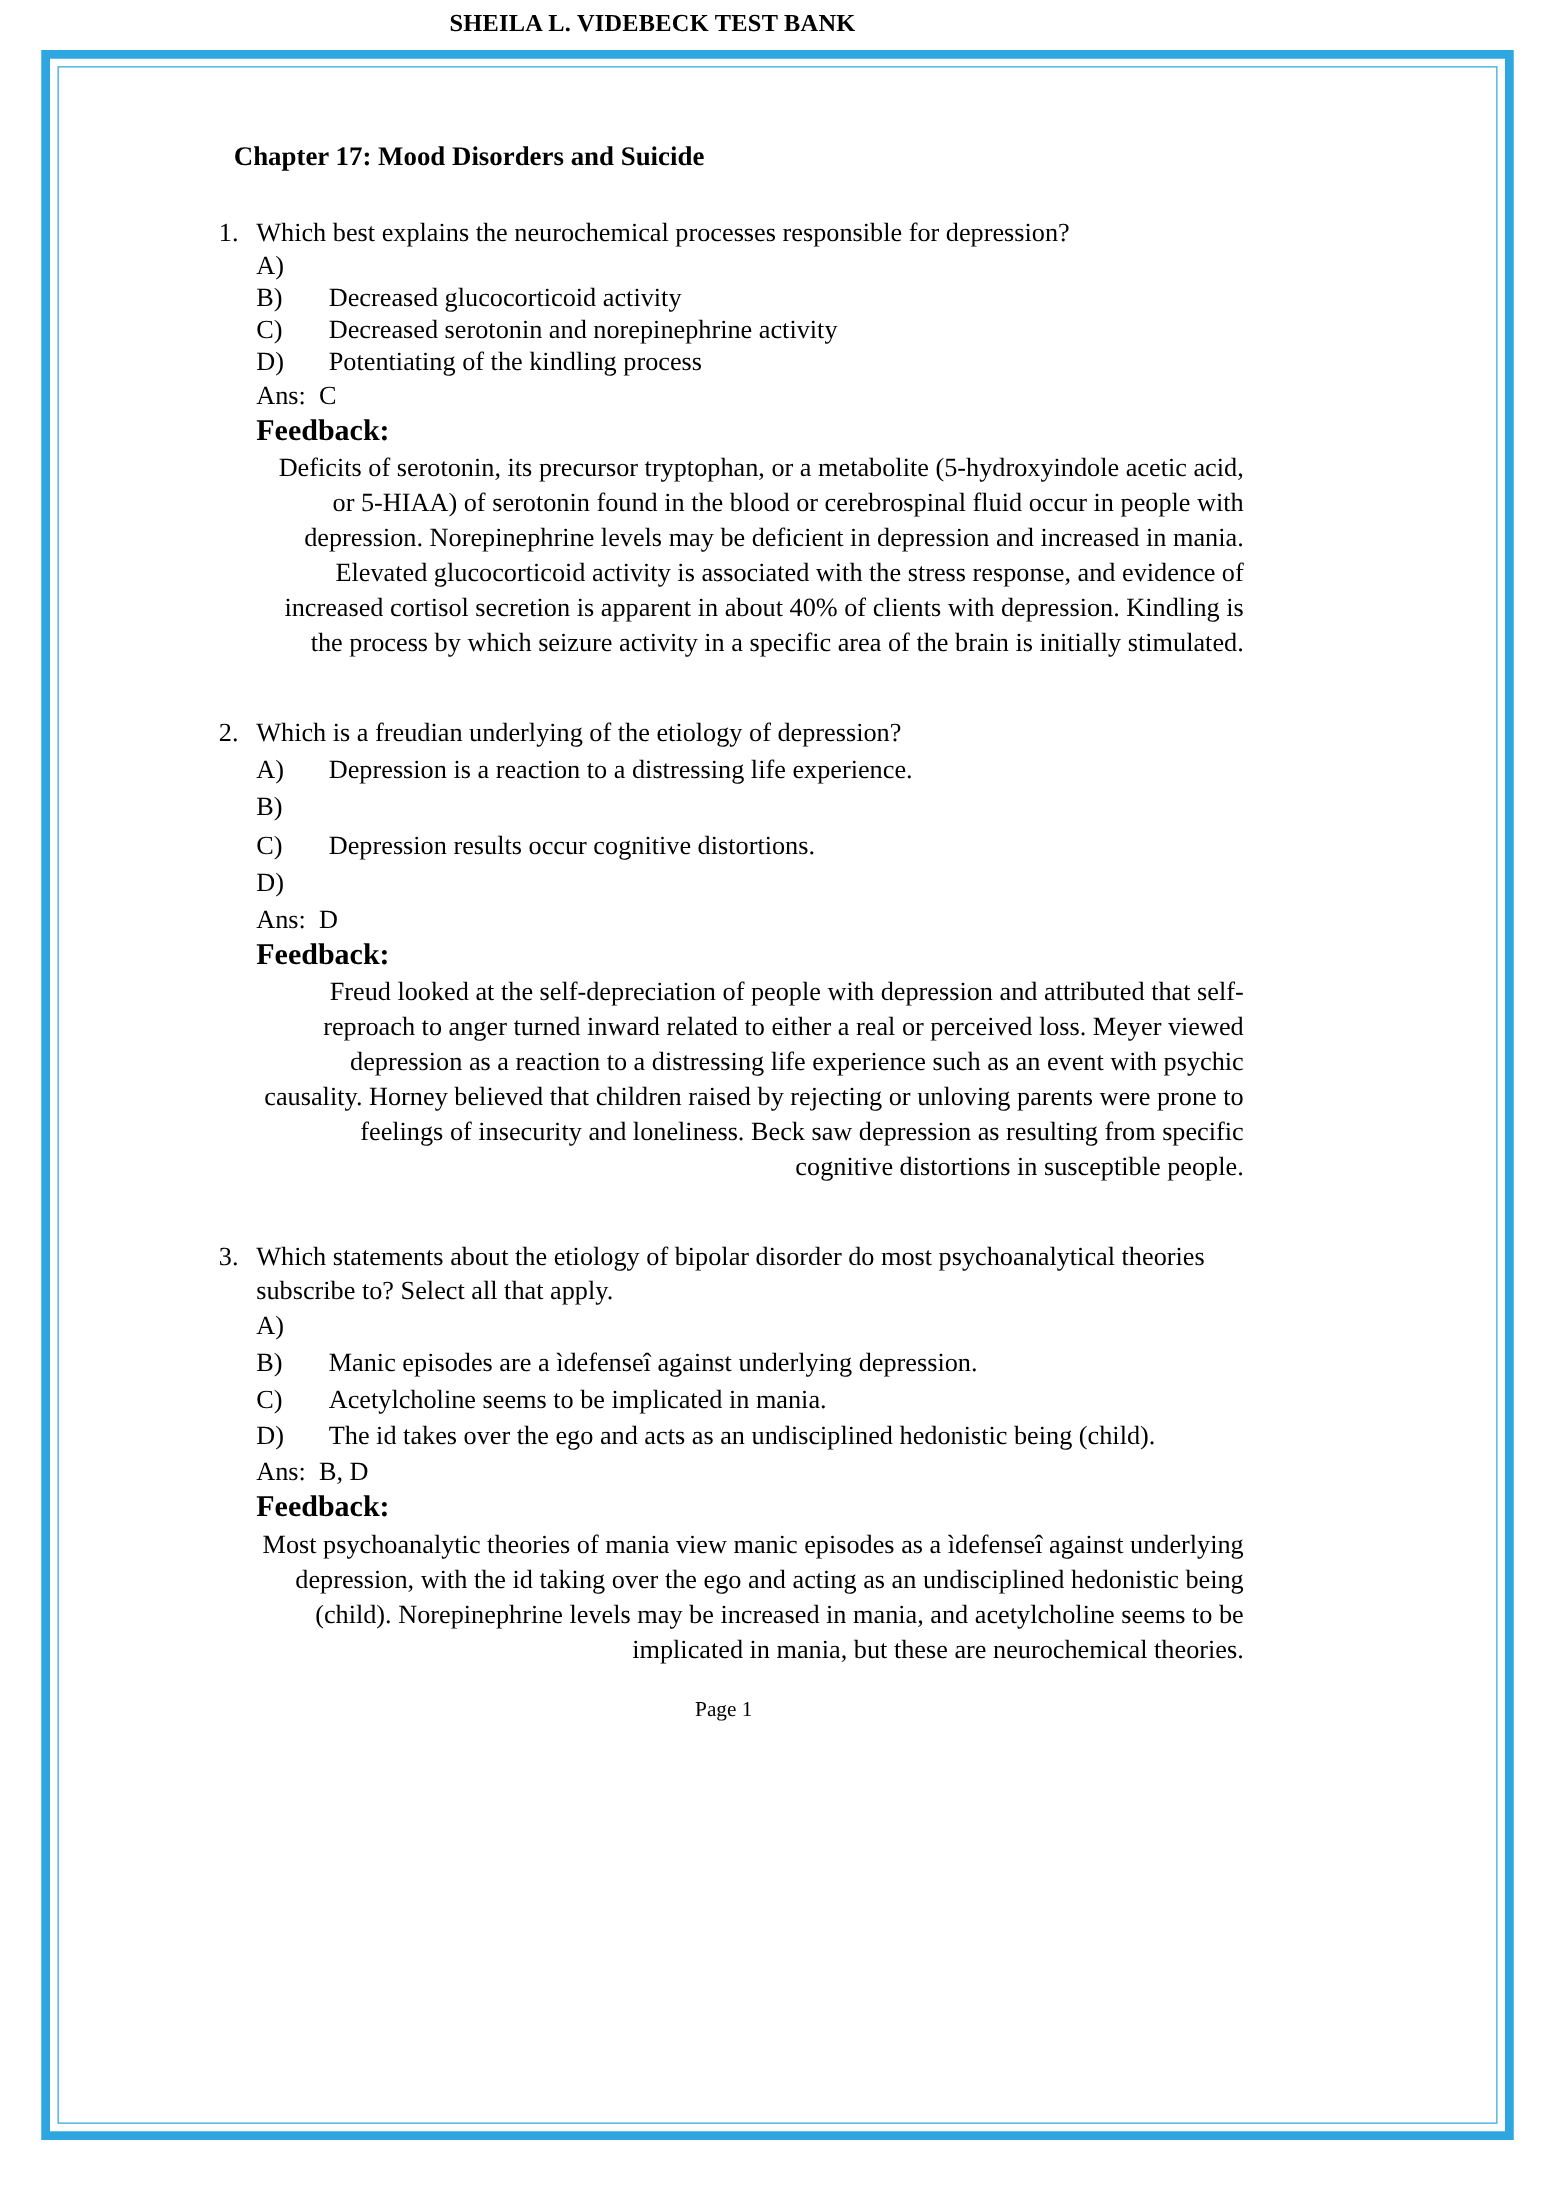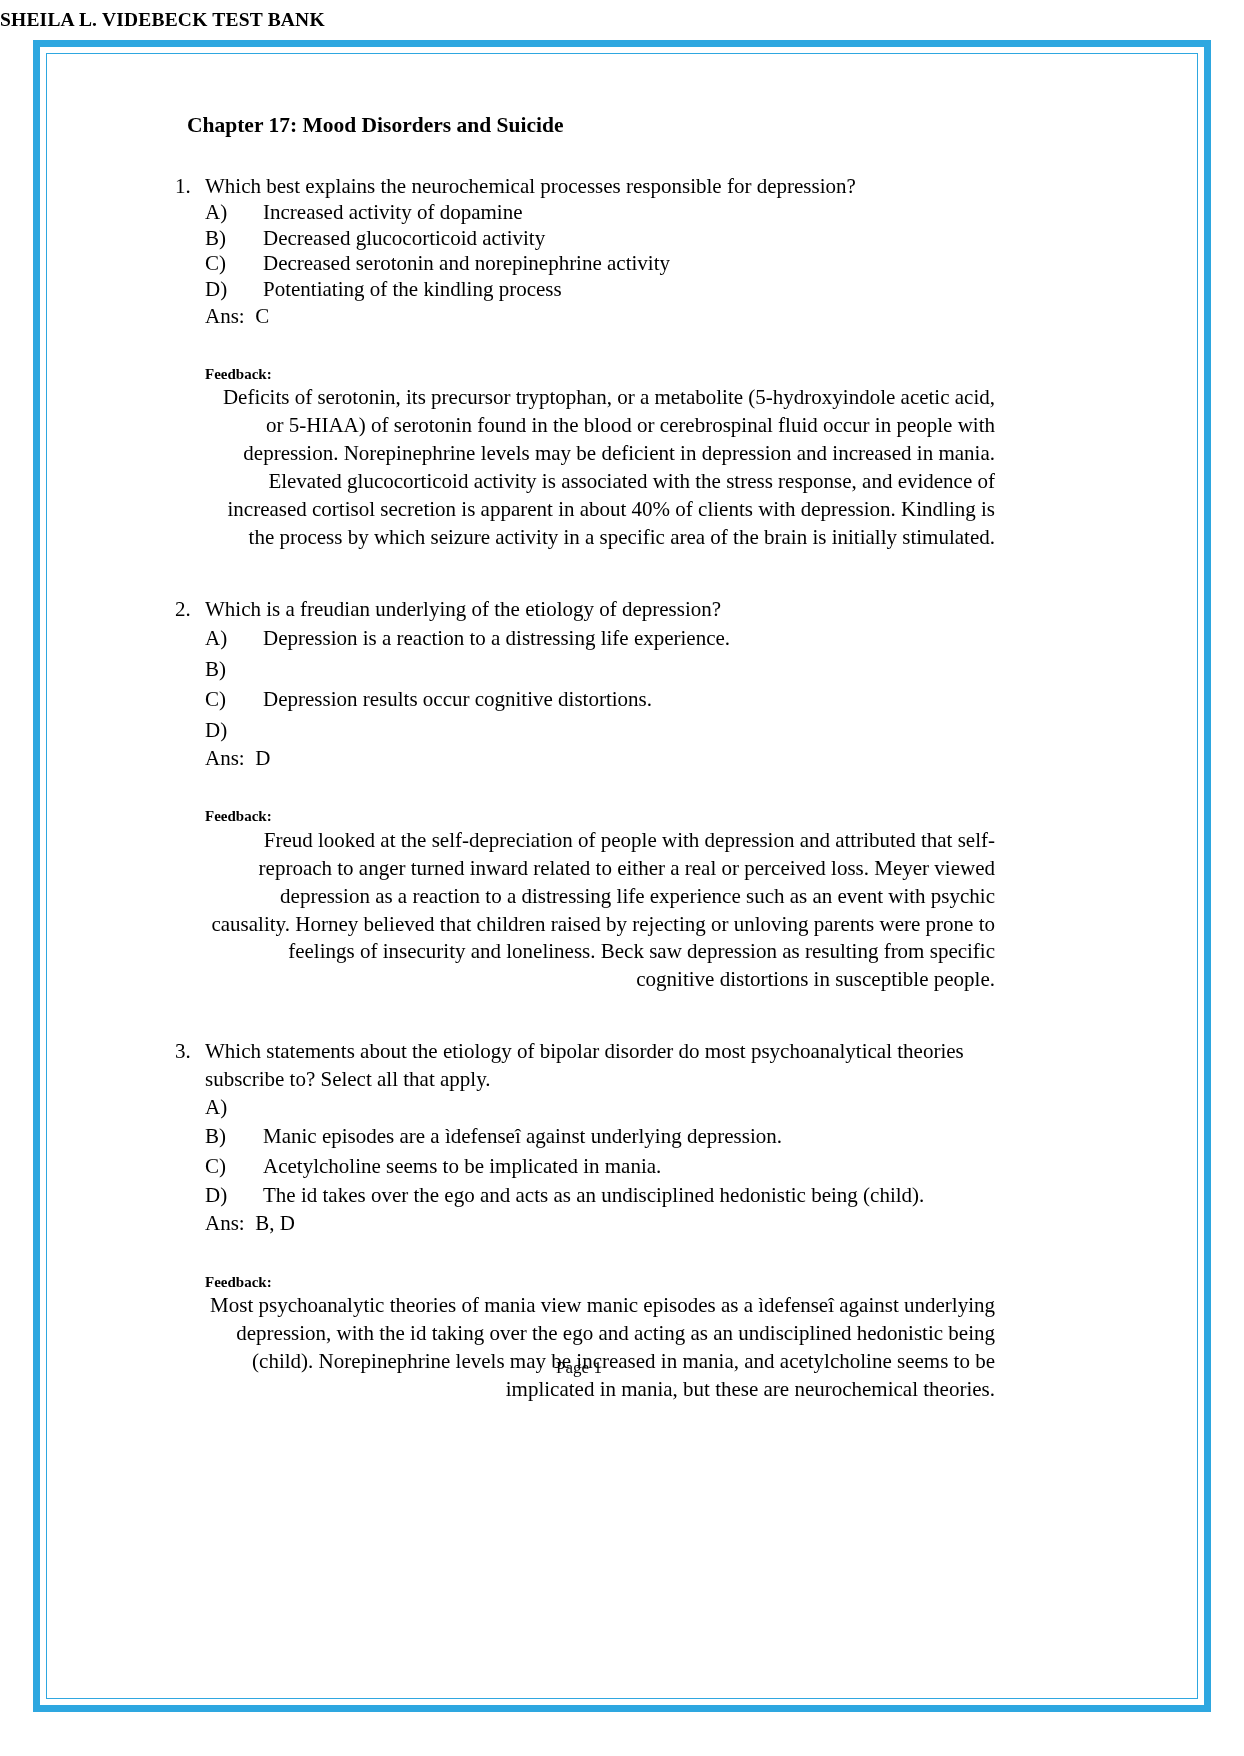--- a/index.html
+++ b/index.html
@@ -16,21 +16,21 @@
     color: #000000;
     overflow: hidden;
   }
 
   
   .page-header {
     position: absolute;
     top: 8px;
     left: 0;
     width: 1100px;
-    text-align: left;
+    text-align: center;
     padding-right: 56px;
     box-sizing: border-box;
     font-size: 19.5px;
     font-weight: bold;
     letter-spacing: 0.2px;
     line-height: 1.2;
   }
 
   
   .page-frame {
@@ -111,25 +111,24 @@
     flex: 1 1 auto;
   }
 
   .answer-line {
     font-size: 21px;
     line-height: 1.3;
     padding-left: 30px;
     white-space: pre;
   }
   .feedback-label {
-    font-size: 15px;
+    font-size: 24px;
     font-weight: bold;
     line-height: 1.3;
     padding-left: 30px;
-    margin-top: 35px;
   }
   .feedback-text {
     font-size: 21px;
     line-height: 1.33;
     padding-left: 30px;
     text-align: right;
   }
 
   
   .q3 .option { line-height: 1.4; }
@@ -159,21 +158,20 @@
   <div class="chapter-title">Chapter 17: Mood Disorders and Suicide</div>
 
   <div class="question-block q1">
     <div class="q-row">
       <span class="q-number">1.</span>
       <span class="q-stem">Which best explains the neurochemical processes responsible for depression?</span>
     </div>
     <ul class="options">
       <li class="option">
         <span class="opt-letter">A)</span>
-        <span class="opt-text">Increased activity of dopamine</span>
       </li>
       <li class="option">
         <span class="opt-letter">B)</span>
         <span class="opt-text">Decreased glucocorticoid activity</span>
       </li>
       <li class="option">
         <span class="opt-letter">C)</span>
         <span class="opt-text">Decreased serotonin and norepinephrine activity</span>
       </li>
       <li class="option">

